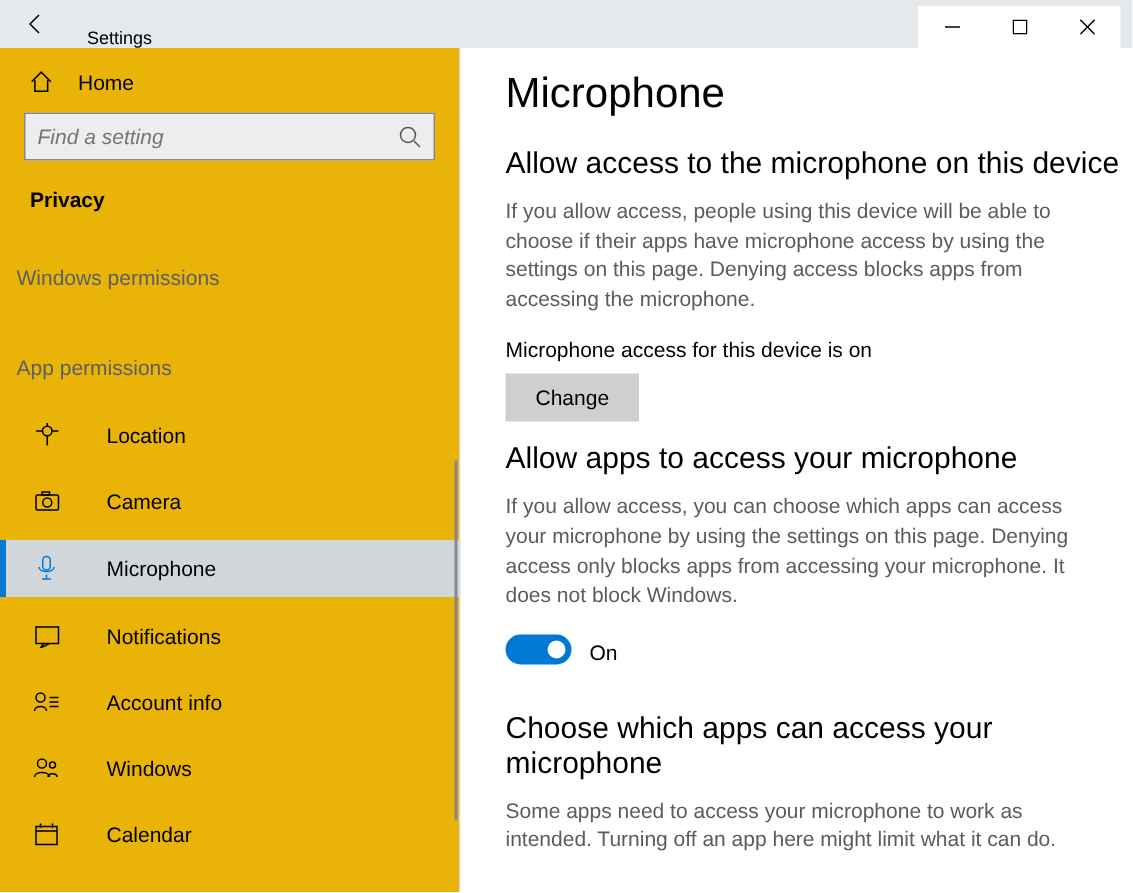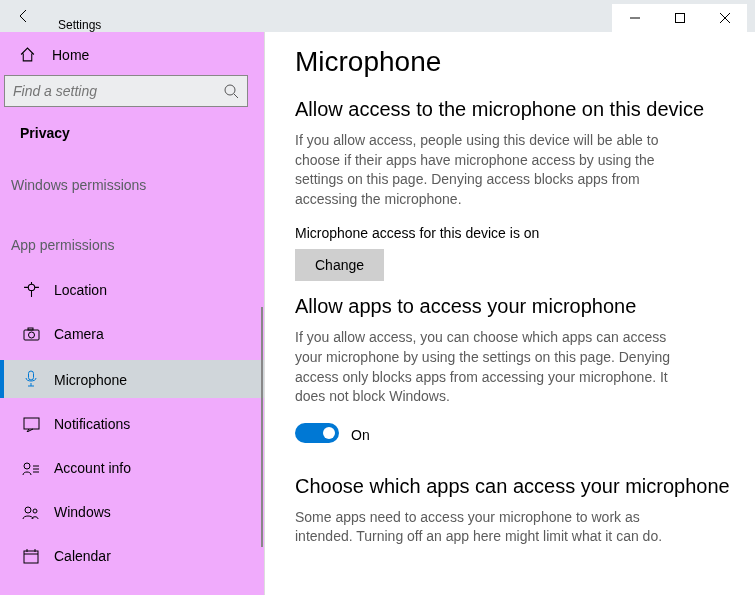--- a/index.html
+++ b/index.html
@@ -41,34 +41,34 @@
       cursor:pointer;
       font-size: 13px;
       font-family: "Segoe UI Symbol", sans-serif;
     }
     .content {
       flex:1;
       display:flex;
       overflow:hidden;
     }
     .sidebar {
-      width: 264px;
-      background: #f0abfc;
+      width: 306px;
+      background: #eab308;
       padding: 0;
       overflow-y:auto;
       position:relative;
     }
     .home-row {
       display:flex; align-items:center;
       padding: 14px 18px 12px 18px;
       cursor:pointer;
       gap: 16px;
     }
     .home-row .icon { width:18px; display:flex; align-items:center; justify-content:center;}
-    .search-wrap { padding: 0 16px 14px 4px; }
+    .search-wrap { padding: 0 16px 14px 16px; }
     .search-box {
       display:flex; align-items:center;
       border: 1px solid #888;
       background: #ecedef;
       height: 32px;
       padding: 0 8px;
     }
     .search-box input {
       flex:1;
       border:none; outline:none;
@@ -77,23 +77,23 @@
       font-style: italic;
       color:#555;
     }
     .section-heading {
       padding: 4px 18px 18px 20px;
       font-size: 14px;
     }
     .section-heading.bold { font-weight:600; color:#000;}
     .section-heading.muted { color:#5a5f63; font-weight:400;padding-left:11px;}
     .nav-item {
-      display:flex; align-items:flex-end;
+      display:flex; align-items:center;
       padding: 10px 18px;
-      gap: 14px;
+      gap: 31px;
       cursor:pointer;
       border-left: 4px solid transparent;
       margin-bottom: 8px;
     }
     .nav-item.active {
       background: #d0d6da;
       border-left: 4px solid #0078d4;
     }
     .nav-item .icon { width:18px; display:flex; align-items:center; justify-content:center; color:#000;}
     .nav-item .label { font-size:14px; }

